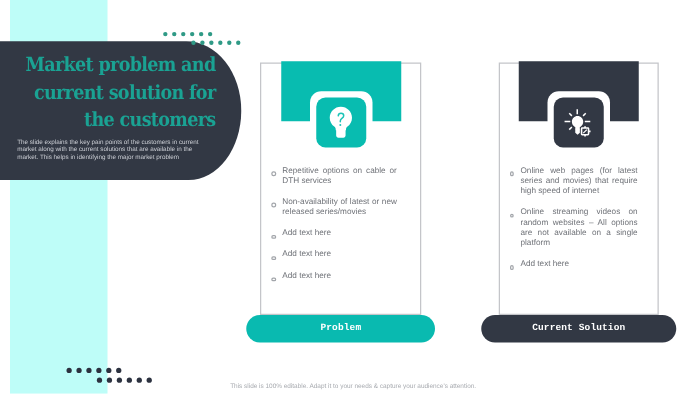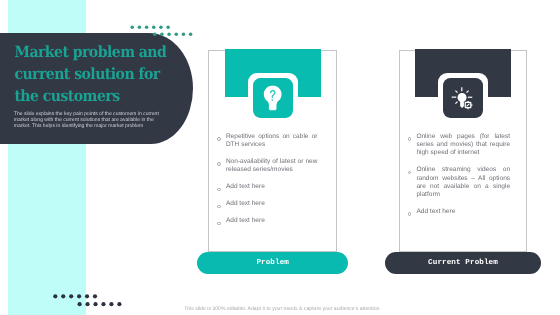--- a/index.html
+++ b/index.html
@@ -25,20 +25,21 @@
     border-radius:0 44px 42px 0 / 0 55.5px 55.5px 0;
   }
   .hero-title {
     position:absolute; left:14.4px; top:41.45px; width:158px;
     color:#1aa293;
     font-family:"DejaVu Serif Condensed", "DejaVu Serif", serif;
     font-weight:bold;
     font-size:15.6px;
     line-height:22px;
     letter-spacing:-0.53px;
+    text-align:right;
   }
   .hero-desc {
     position:absolute; left:13.8px; top:111.9px; width:147px;
     color:#cdd0d6;
     font-size:5.05px;
     line-height:5.95px;
   }
 
   
   .dots { position:absolute; }
@@ -185,16 +186,16 @@
         <path d="M23.6 28.5l2.9-2.8" fill="none" stroke="#ffffff" stroke-width="1.05" stroke-linecap="butt"></path>
       </g>
     </svg>
     </div>
   </div>
   <div class="bullets right" id="bullets-1">
       <div class="bullet">Online web pages (for latest series and movies) that require high speed of internet</div>
       <div class="bullet">Online streaming videos on random websites – All options are not available on a single platform</div>
       <div class="bullet">Add text here</div>
     </div>
-  <div class="pill right">Current Problem</div>
+  <div class="pill right">Current Solution</div>
 
   <div class="footnote">This slide is 100% editable. Adapt it to your needs &amp; capture your audience's attention.</div>
 </div>
 
 </body></html>

